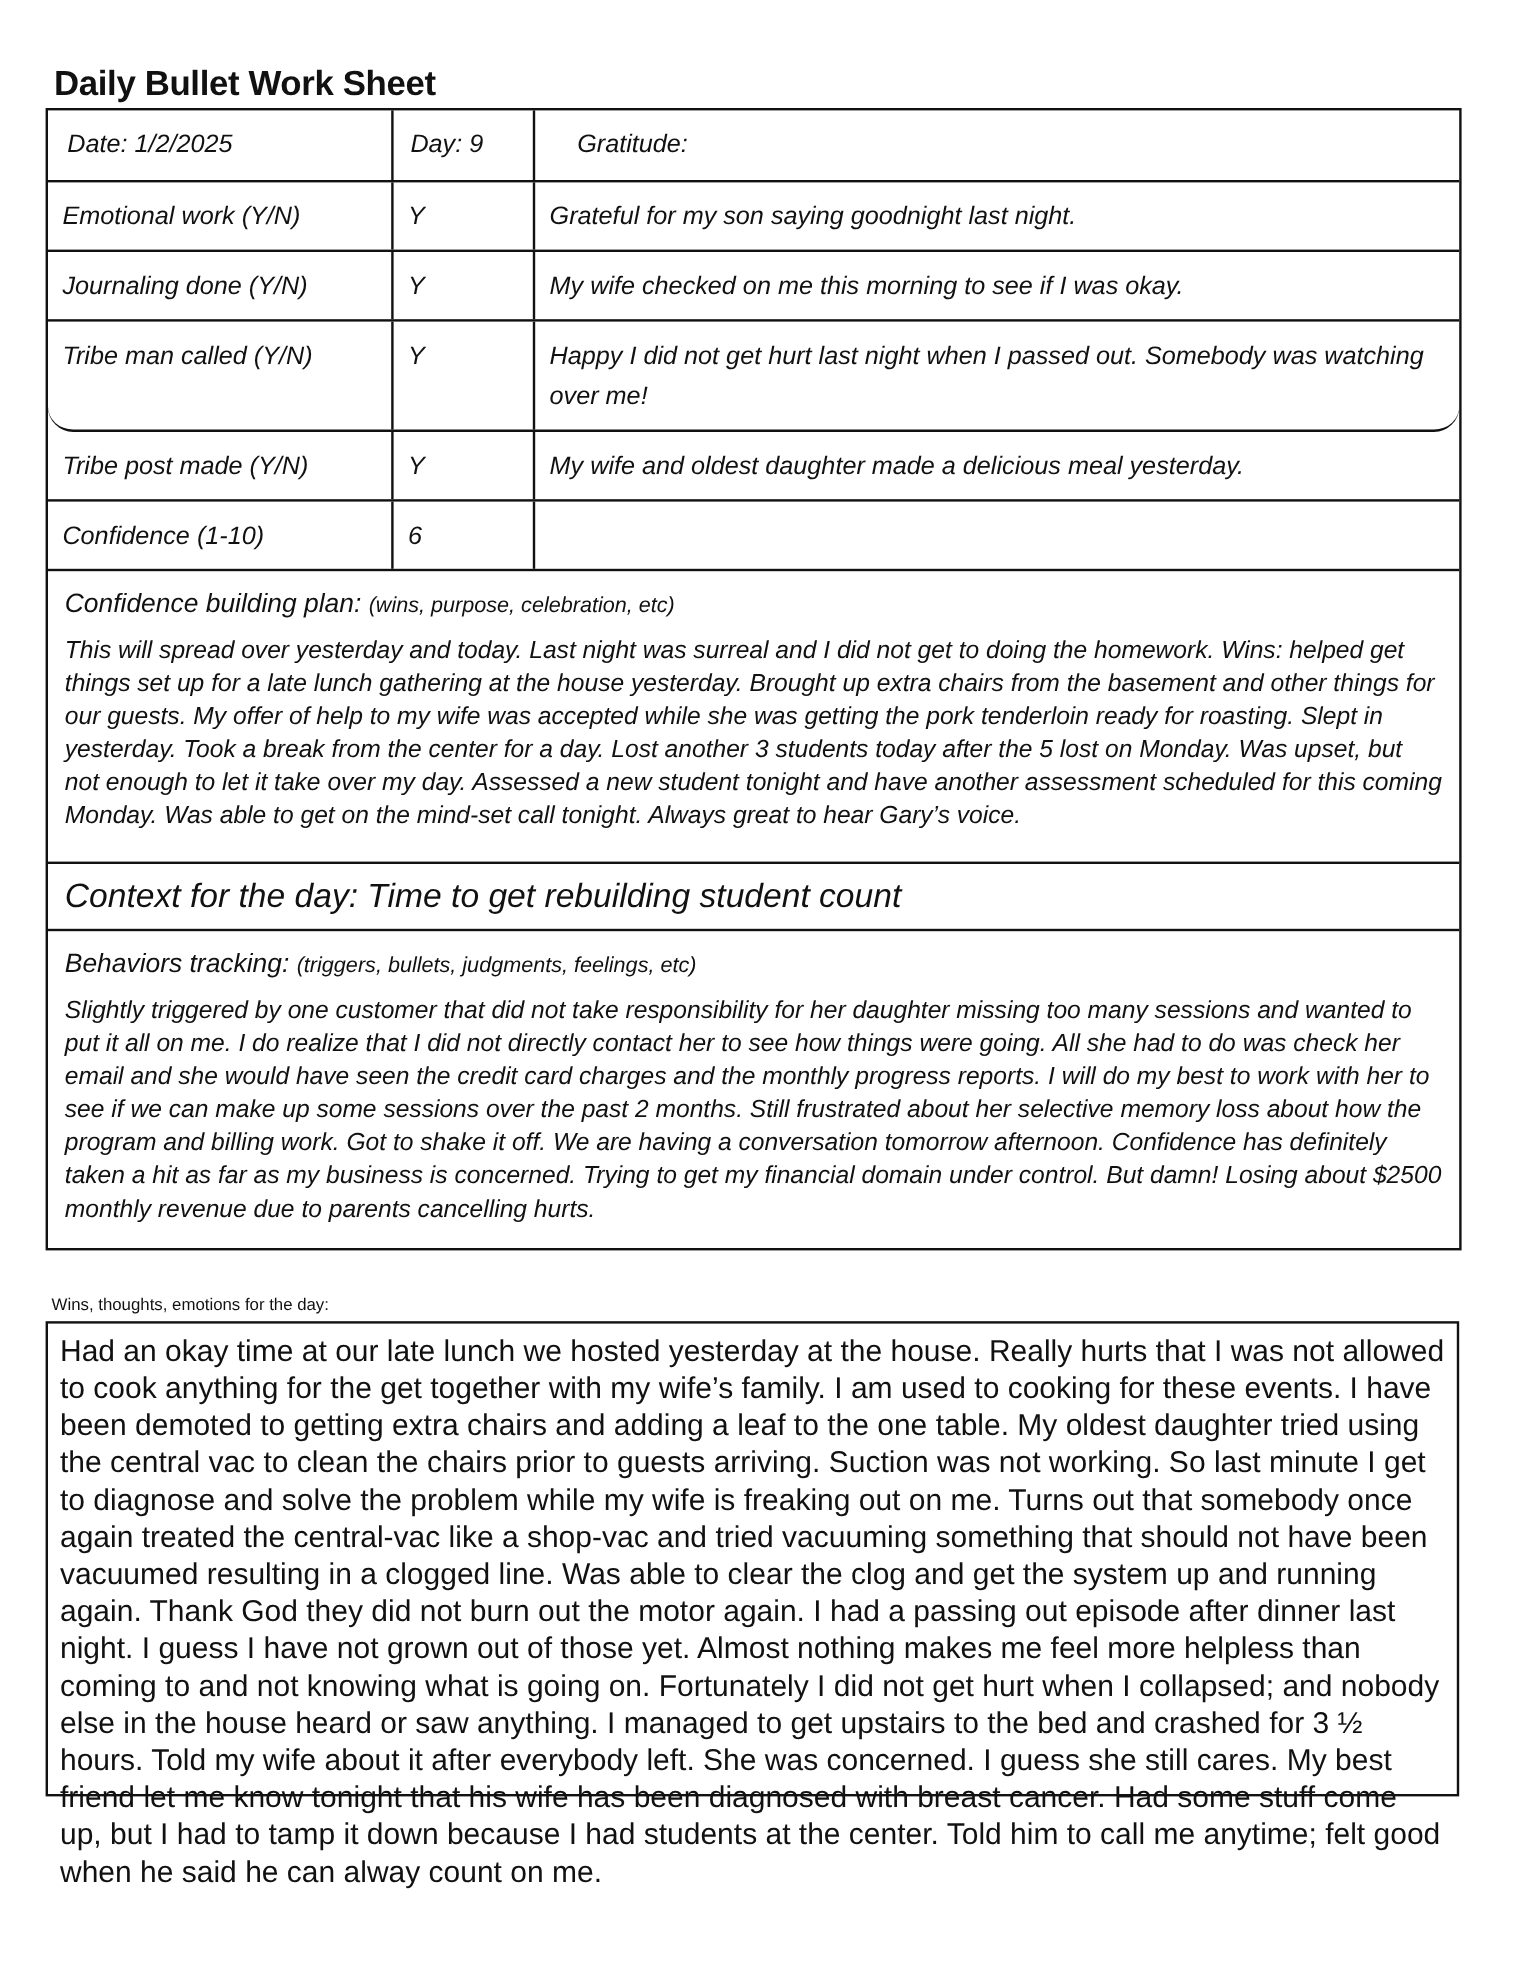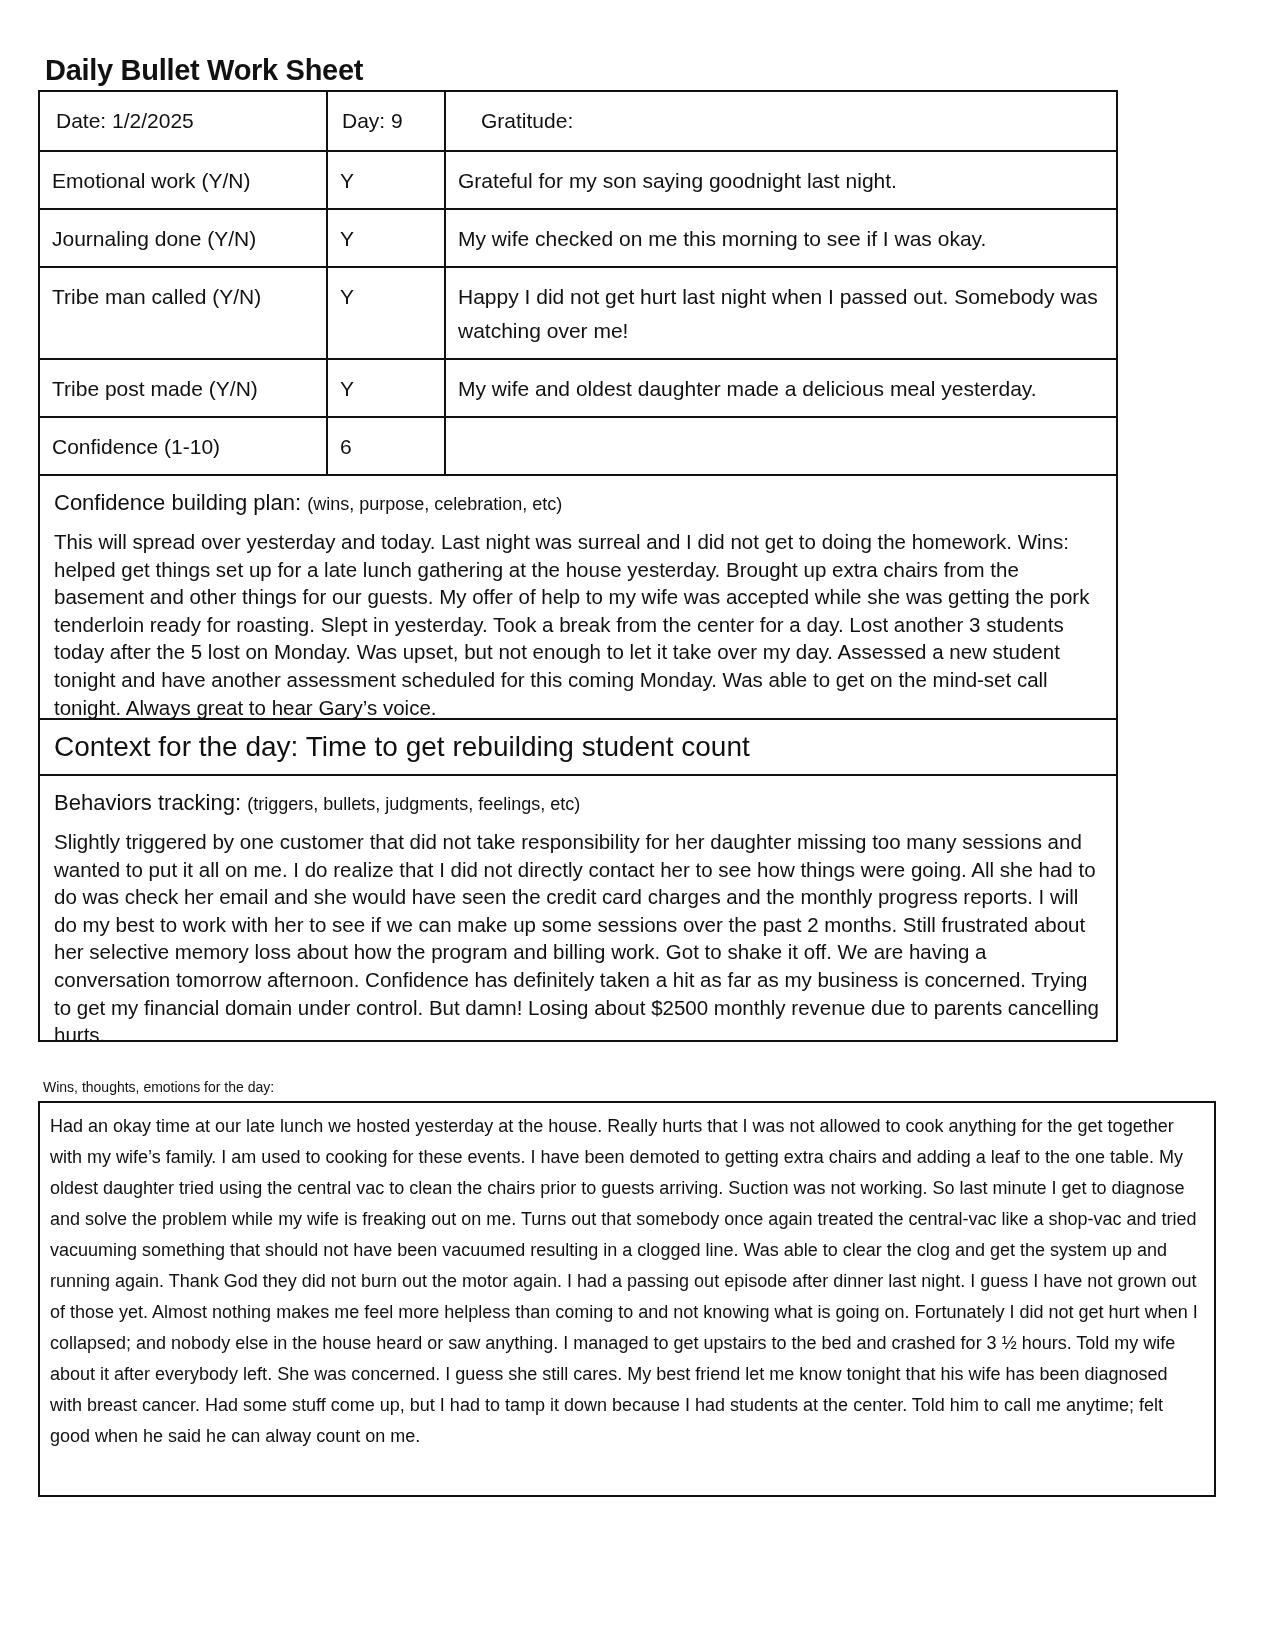--- a/index.html
+++ b/index.html
@@ -1,38 +1,38 @@
 <!DOCTYPE html>
 <html><head>
 <meta charset="utf-8">
 <style>
   html, body { margin: 0; padding: 0; background: #ffffff; }
   body { width: 1275px; height: 1650px; position: relative; font-family: "Liberation Sans", "DejaVu Sans", sans-serif; color: #111; }
   .title { position: absolute; left: 45px; top: 52px; font-size: 29px; line-height: 36px; letter-spacing: -0.3px; font-weight: bold; }
-  .sheet { position: absolute; left: 38px; top: 90px; width: 1080px; border: 2px solid #111; box-sizing: border-box; }
+  .sheet { position: absolute; left: 38px; top: 90px; width: 1180px; border: 2px solid #111; box-sizing: border-box; font-style: italic; }
   .row { display: flex; border-bottom: 2px solid #111; box-sizing: border-box; }
   .row:last-child { border-bottom: none; }
   .cell { box-sizing: border-box; font-size: 21px; line-height: 34px; padding: 12px 12px 0 12px; }
   .c1 { width: 288px; border-right: 2px solid #111; }
   .c2 { width: 118px; border-right: 2px solid #111; }
   .c3 { flex: 1; }
   .r-head { height: 60px; }
   .r-std { height: 58px; }
-  .r-tall { height: 92px; }
+  .r-tall { height: 92px; border-radius: 21px; }
   .r-head .c1 { padding-left: 16px; }
   .r-head .c2 { padding-left: 14px; }
   .r-head .c3 { padding-left: 35px; border-radius: 17px; }
   .r-std .c3, .r-tall .c3 { }
   .block { padding: 12px 14px 12px 14px; font-size: 21px; line-height: 28px; box-sizing: border-box; width: 100%; }
   .block .heading { font-size: 22px; line-height: 30px; }
   .block .heading .sub { font-size: 18px; }
   .block .body { margin-top: 9px; font-size: 20.5px; line-height: 27.6px; }
   .context { height: 54px; font-size: 28px; line-height: 30px; padding: 12px 14px; box-sizing: border-box; width: 100%; }
   .wins-label { position: absolute; left: 43px; top: 1073px; font-size: 14px; line-height: 28px; }
-  .wins-box { position: absolute; left: 38px; top: 1101px; width: 1178px; height: 396px; border: 2px solid #111; box-sizing: border-box; padding: 8px 10px; font-size: 18px; line-height: 31px; }
+  .wins-box { position: absolute; left: 38px; top: 1101px; width: 1178px; height: 396px; border: 2px solid #111; box-sizing: border-box; padding: 8px 10px; font-size: 25px; line-height: 31px; }
 </style>
 </head>
 <body>
 
 <div class="title">Daily Bullet Work Sheet</div>
 
 <div class="sheet">
   <div class="row r-head">
     <div class="cell c1">Date: 1/2/2025</div>
     <div class="cell c2">Day: 9</div>

